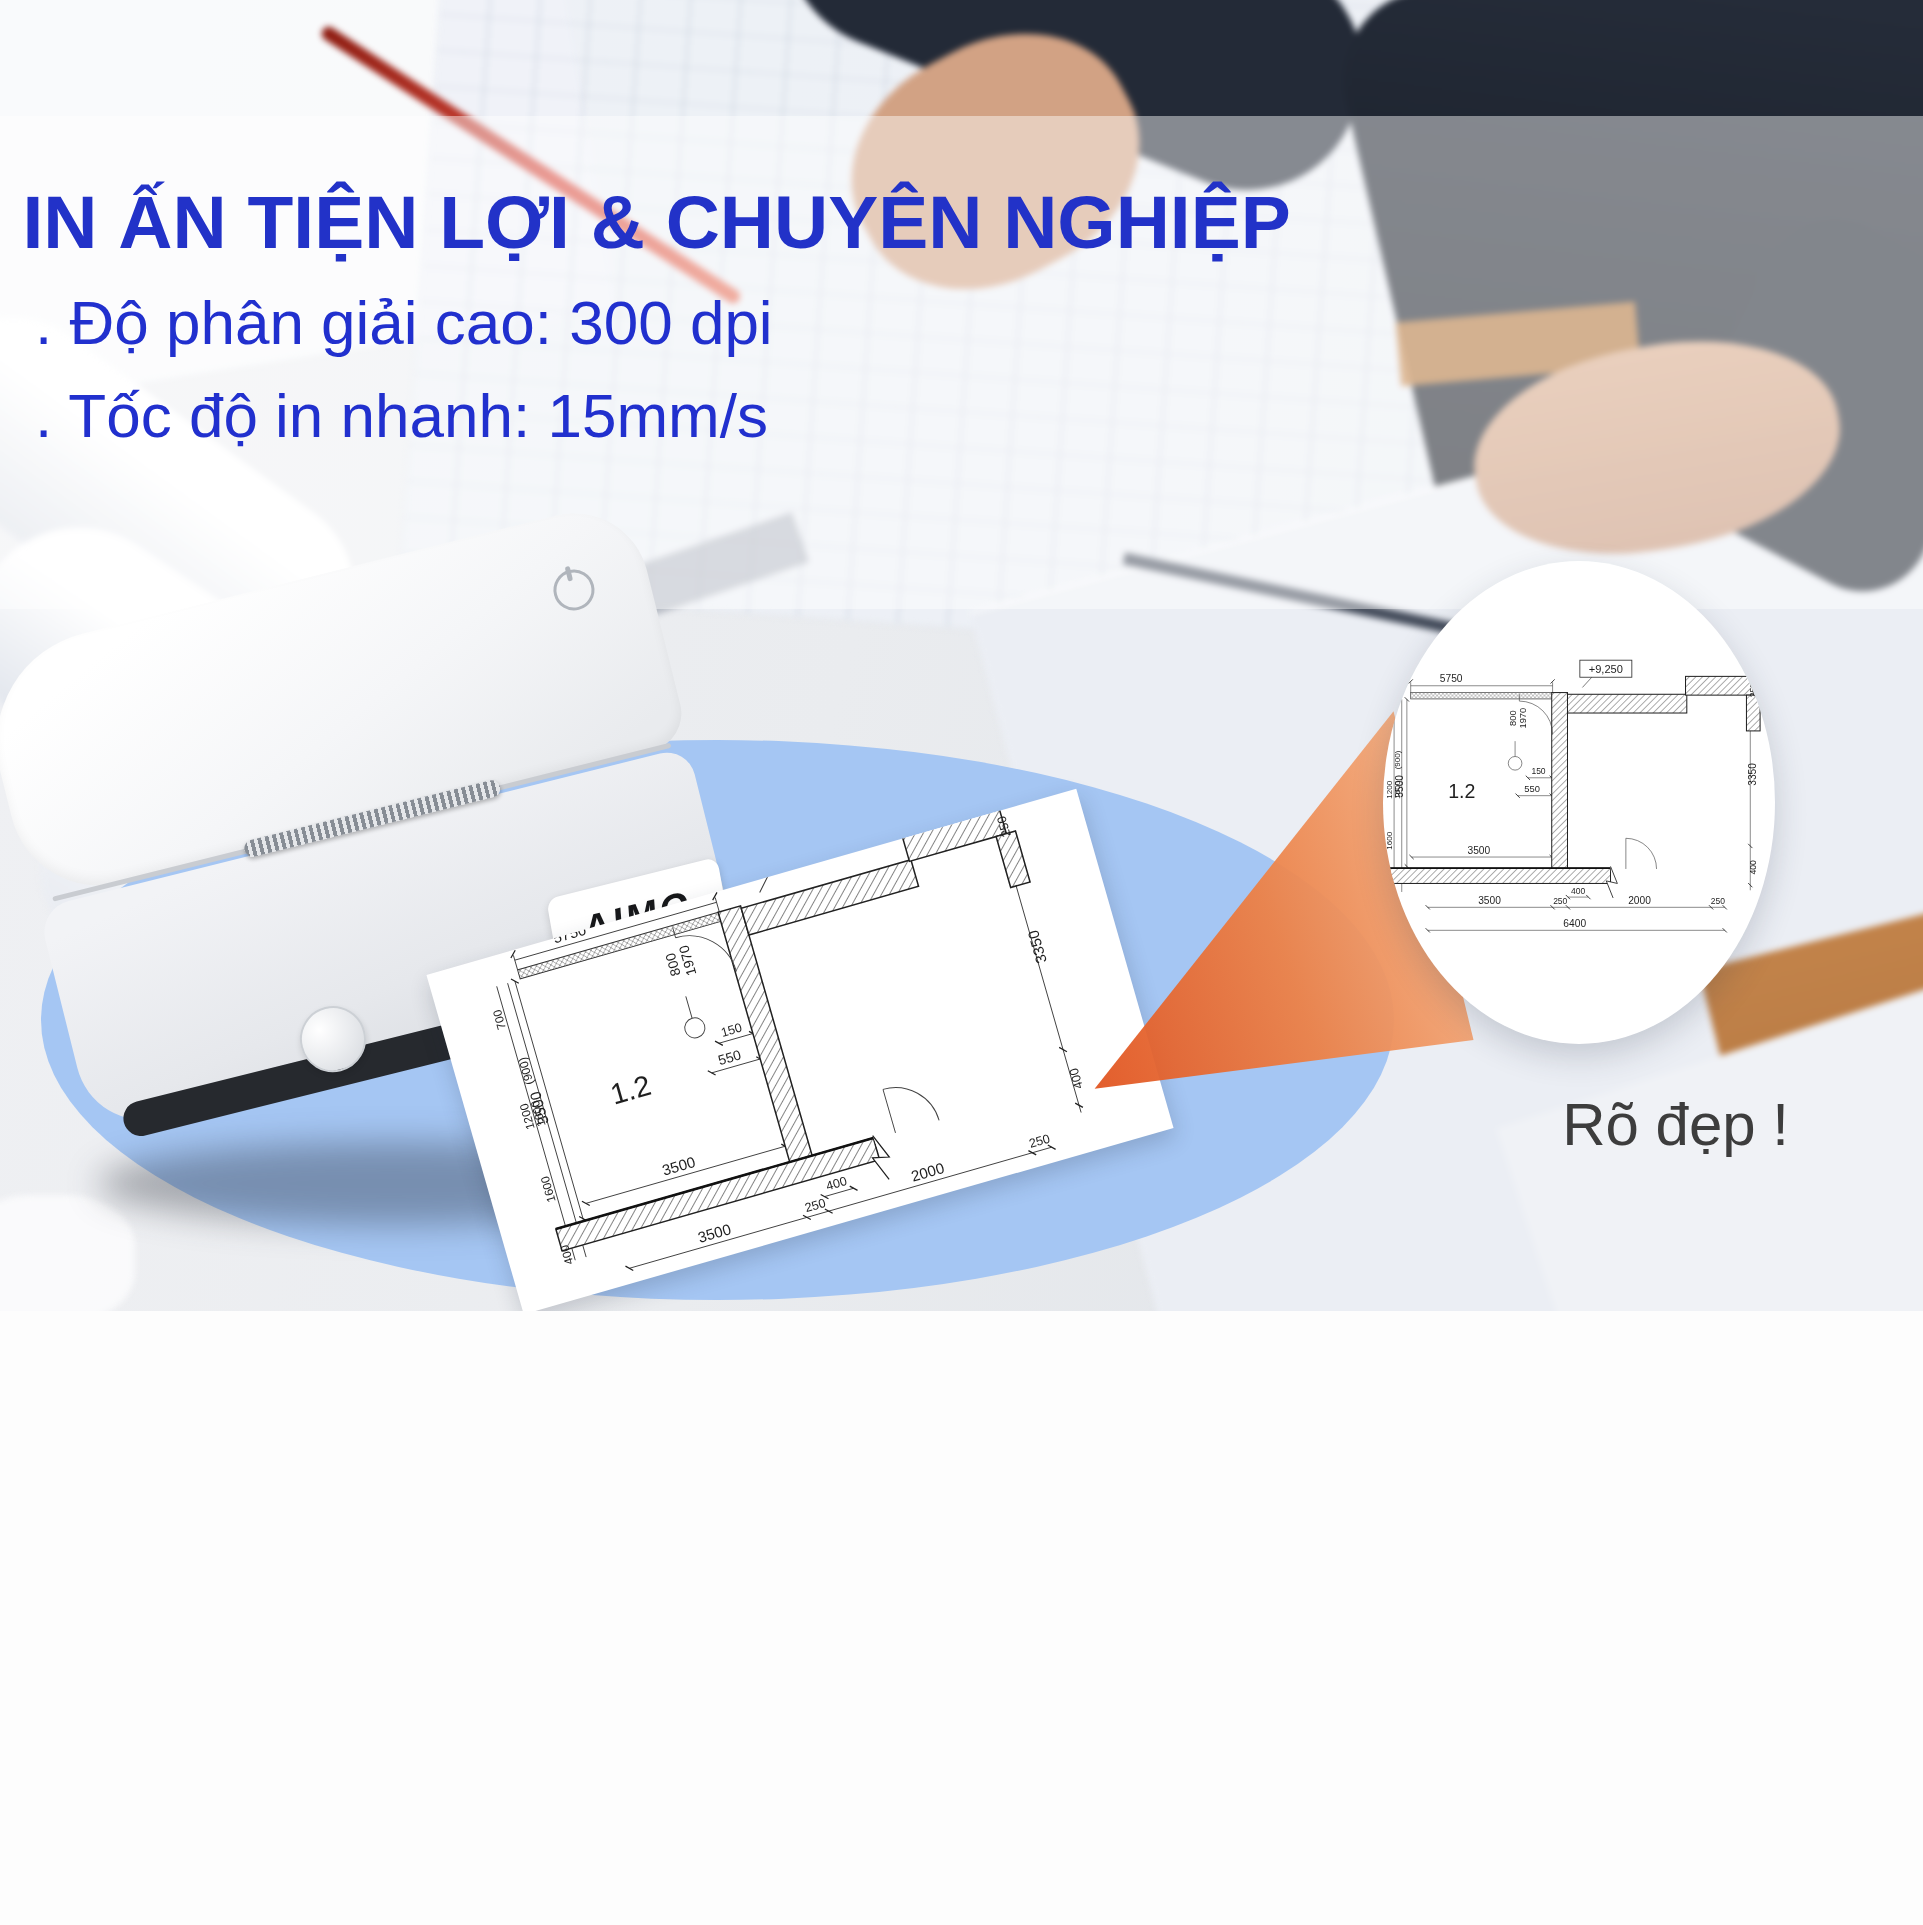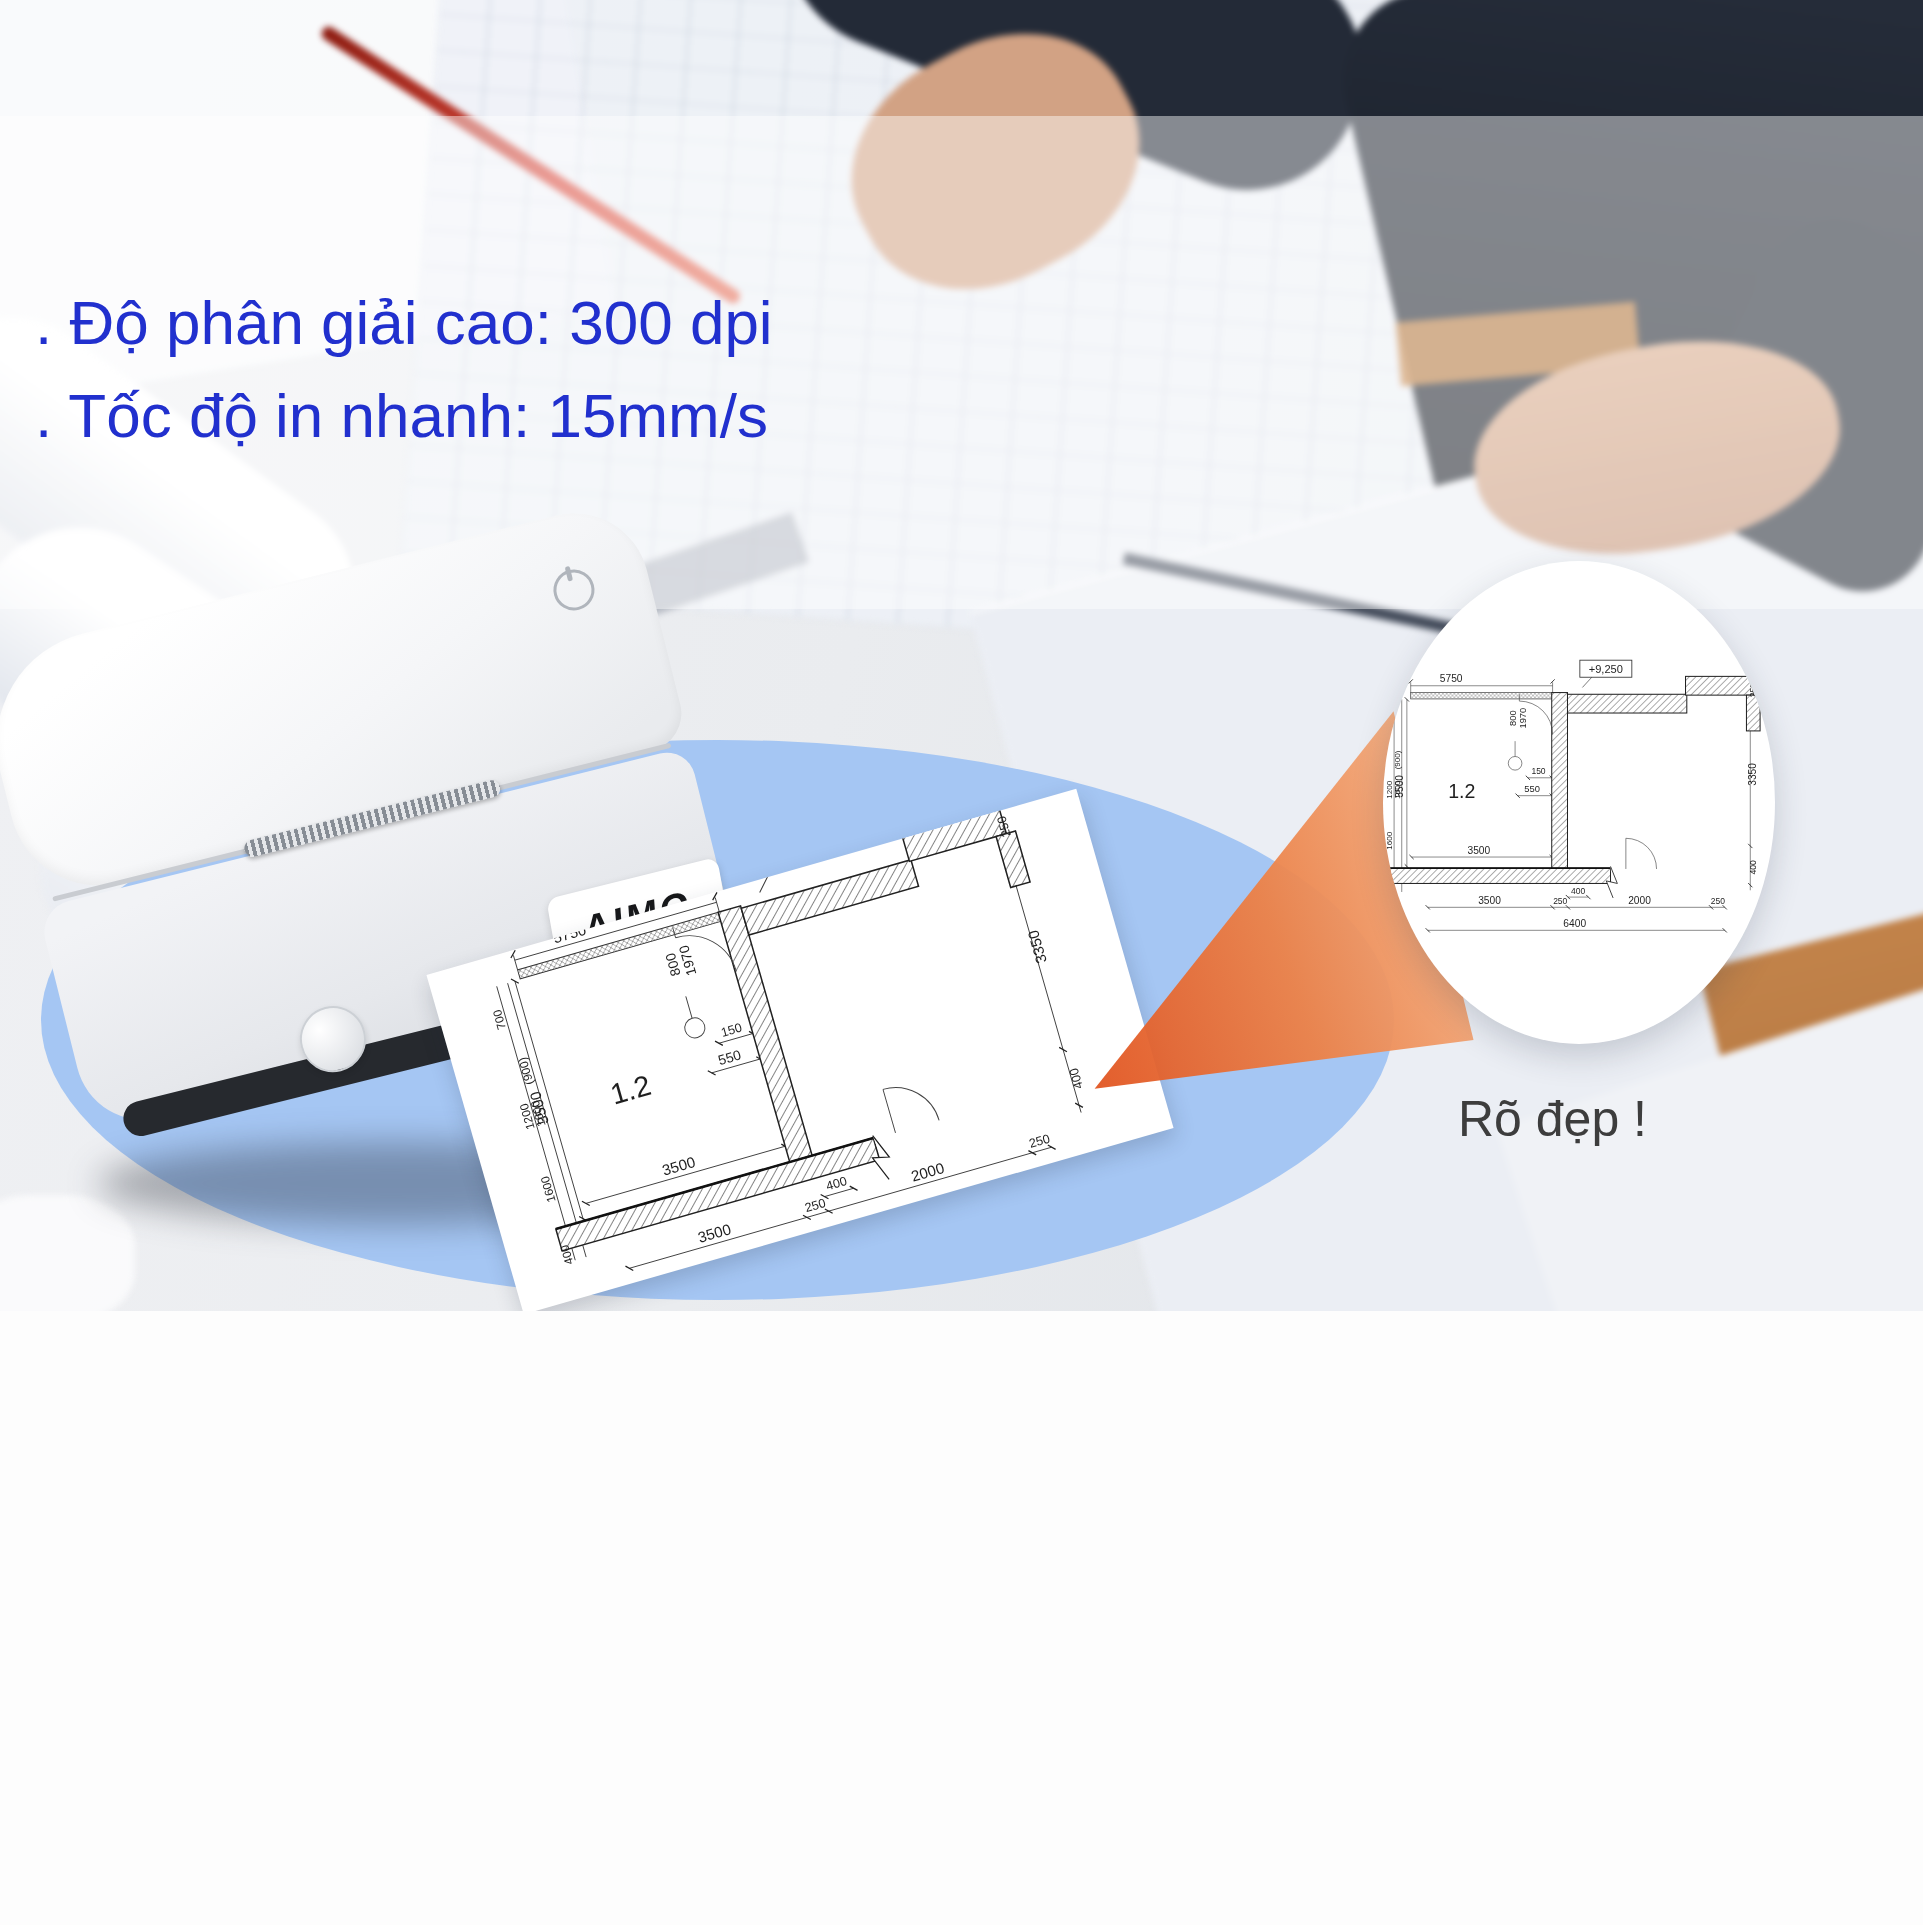--- a/index.html
+++ b/index.html
@@ -80,22 +80,22 @@
   .paper svg { width:100%; height:100%; }
 
   .beam { position:absolute; left:1082px; top:699px; width:421px; height:406px;
           clip-path:polygon(3% 96%, 74% 3%, 93% 84%);
           background:linear-gradient(70deg,#e0521f 0%,#ec8147 45%,#f7c39c 100%); opacity:.95; }
 
   .magnifier { position:absolute; left:1383px; top:561px; width:392px; height:483px; border-radius:50%;
                background:#fff; overflow:hidden; box-shadow:0 12px 33px rgba(40,50,70,.20);
                display:flex; align-items:center; justify-content:center; }
   .magnifier svg { width:100%; height:100%; }
-  .caption { position:absolute; left:1458px; top:1090px; width:331px; text-align:left;
-             font-size:50px; color:#3d3d3d; }
+  .caption { position:absolute; left:1458px; top:1090px; width:331px; text-align:right;
+             font-size:60px; color:#3d3d3d; }
 
   
   .compare { position:absolute; left:0; top:1311px; width:1923px; height:614px; background:#fdfdfd; }
 
   svg text { font-family:"Liberation Sans", sans-serif; fill:#1f1f1f; }
 </style>
 </head>
 <body>
 
 <svg width="0" height="0" style="position:absolute">
@@ -309,20 +309,21 @@
       <div class="d-sheet-right"></div>
       <div class="d-clip-edge"></div>
       <div class="d-navy-cuff"></div>
       <div class="d-wood-right"></div>
       <div class="d-sheet-br"></div>
       <div class="d-hand-right"></div>
       <div class="d-glass"></div>
     </div>
 
     <div class="band"></div>
+    <h1 class="title">IN ẤN TIỆN LỢI &amp; CHUYÊN NGHIỆP</h1>
     <div class="bullet b1">. Độ phân giải cao: 300 dpi</div>
     <div class="bullet b2">. Tốc độ in nhanh: 15mm/s</div>
 
     <div class="ellipse"></div>
     <div class="printer-shadow"></div>
 
     <div class="printer">
       <div class="p-lid"></div>
       <div class="p-seam"></div>
       <div class="p-body"></div>

